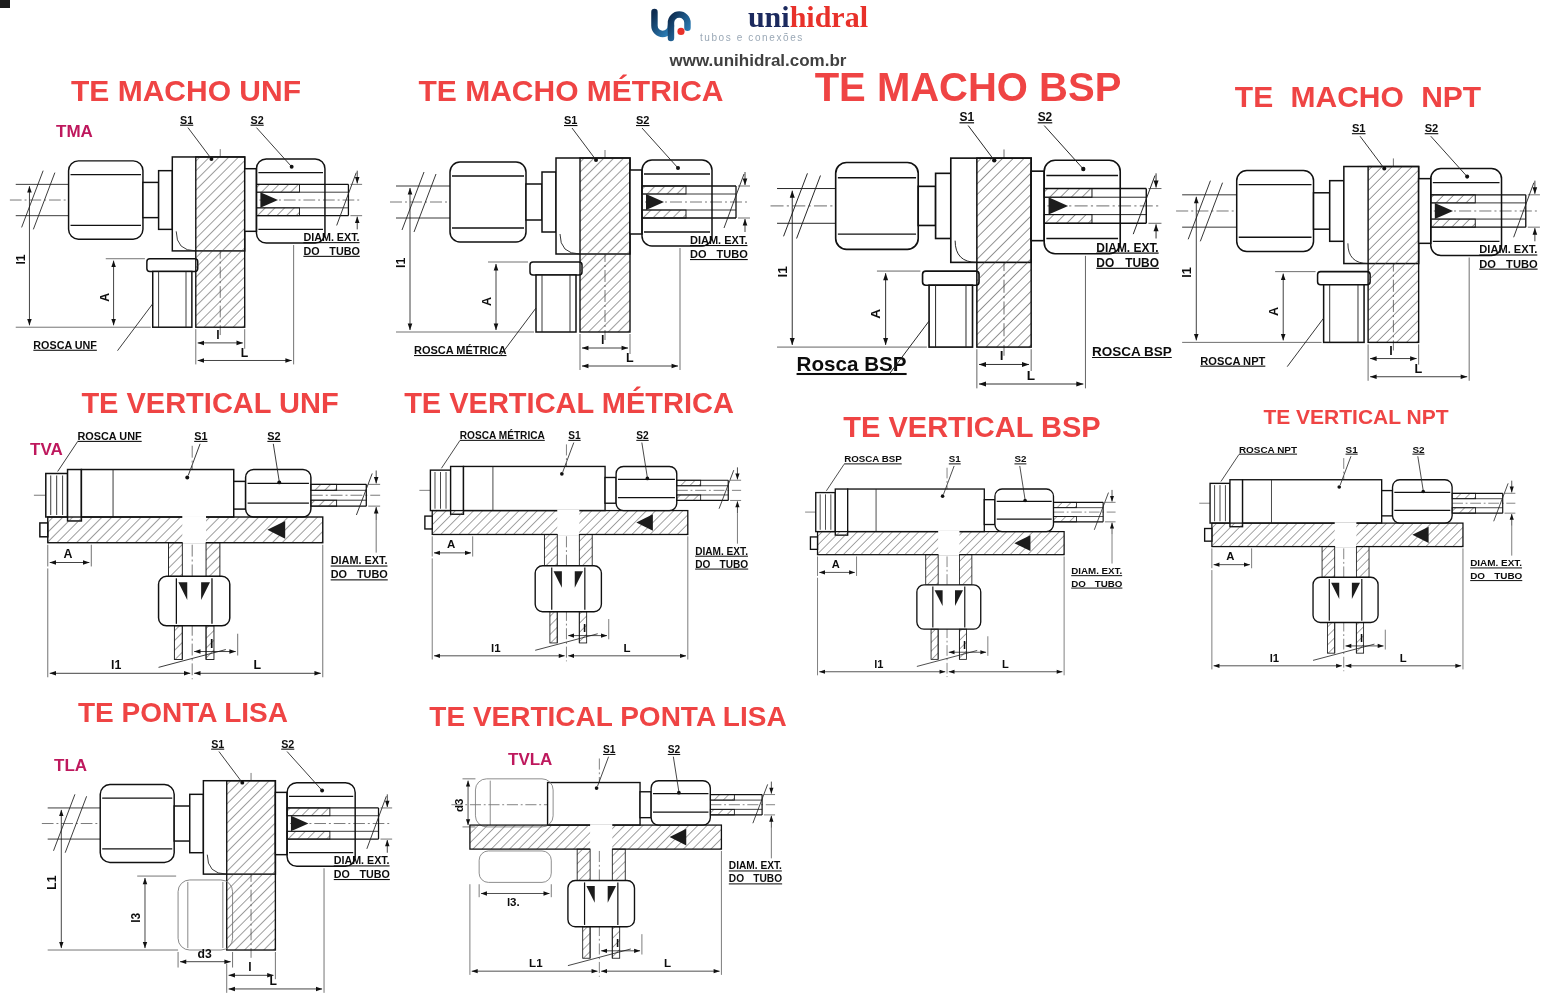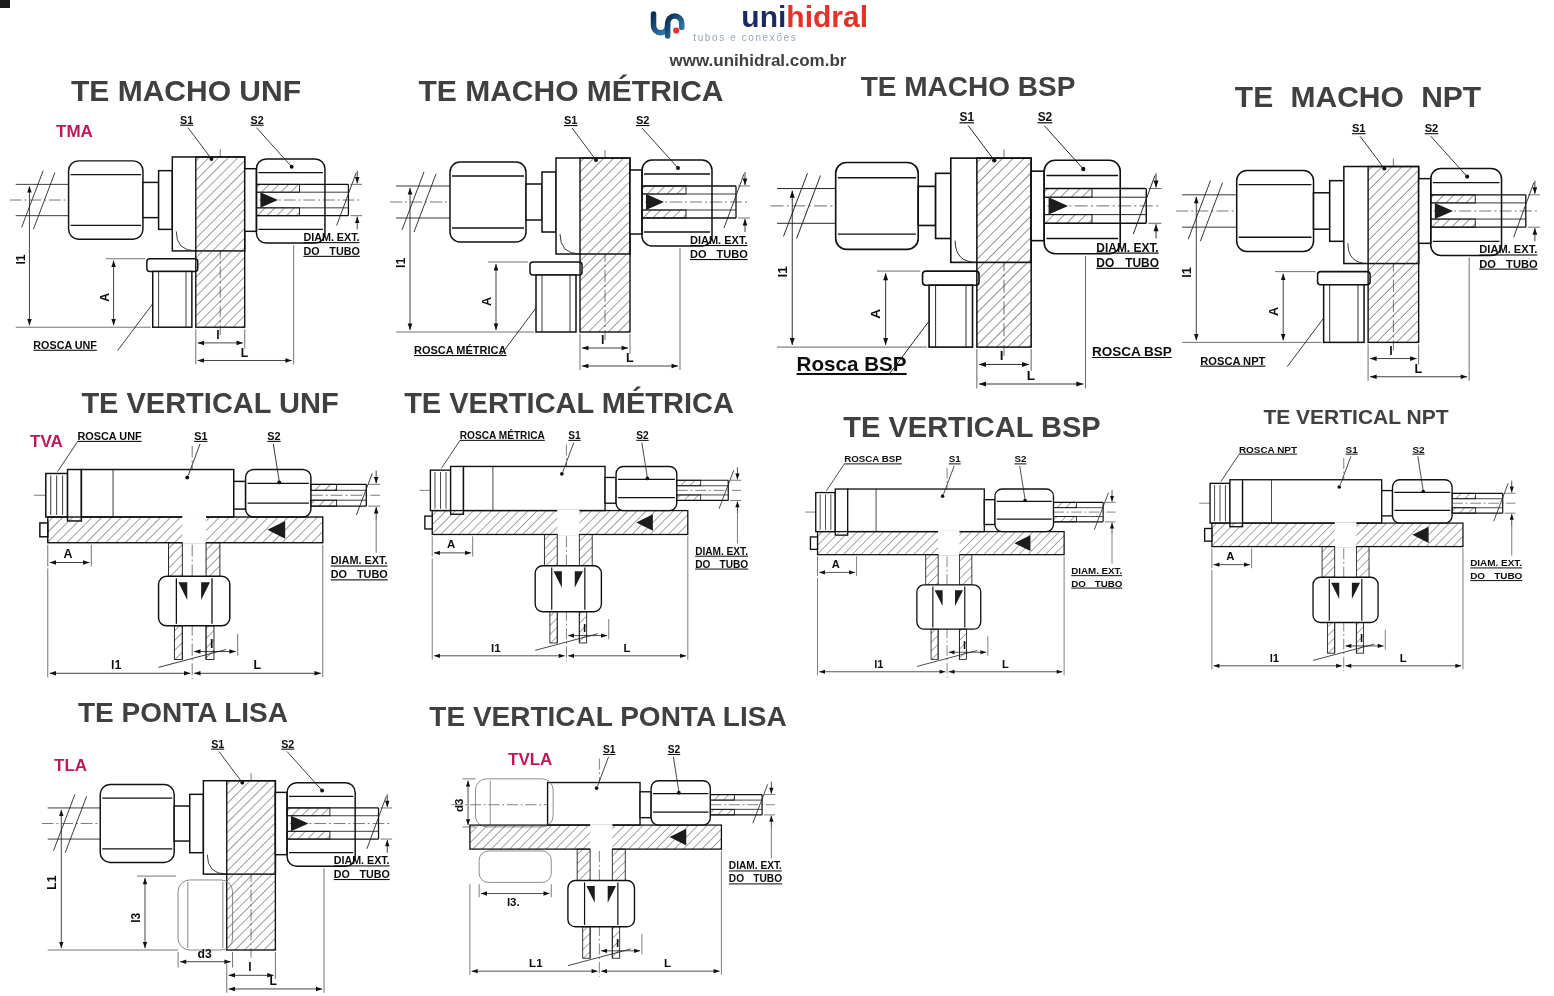--- a/index.html
+++ b/index.html
@@ -2,28 +2,28 @@
 <html><head>
 <meta charset="utf-8">
 <style>
   html,body{margin:0;padding:0;}
   body{width:1554px;height:996px;position:relative;background:#ffffff;overflow:hidden;
        font-family:"Liberation Sans",sans-serif;}
   
   .header{position:absolute;left:648px;top:2px;width:220px;text-align:center;}
   .logo-row{display:flex;align-items:flex-start;justify-content:center;gap:6px;}
   .brand-text{text-align:left;}
-  .brand-name{font-family:Liberation Sans, sans-serif;font-weight:700;font-size:30px;line-height:30px;margin-left:48px;}
+  .brand-name{font-family:Liberation Serif, serif;font-weight:700;font-size:30px;line-height:30px;margin-left:48px;}
   .brand-name .uni{color:#1c2a5e;}
   .brand-name .hidral{color:#e8312a;}
   .tagline{color:#9aa8b6;font-size:10px;letter-spacing:1.6px;margin-top:0px;}
   .website{color:#404040;font-weight:700;font-size:17px;margin-top:3px;}
   
   .diagram{position:absolute;}
-  .dtitle{font-weight:700;font-size:30px;line-height:34px;height:34px;color:#404040;
+  .dtitle{font-weight:700;font-size:30px;line-height:34px;height:34px;color:#ef4444;
           text-align:center;white-space:nowrap;}
   .dcode{position:absolute;font-weight:700;font-size:17px;color:#be185d;}
   .svgslot{display:block;}
   .speck{position:absolute;left:0;top:0;width:10px;height:8px;background:#1d1d1d;}
   .stray-note{position:absolute;left:1092px;top:344px;font-weight:700;font-size:13.5px;
               color:#0c0c0c;text-decoration:underline;}
   
   svg.draw{overflow:visible;display:block;}
   .cl{stroke:#555;stroke-width:.8;stroke-dasharray:12 3 2 3;fill:none;}
   .thin{stroke:#222;stroke-width:.9;fill:none;}
@@ -238,21 +238,21 @@
     <line class="thin" x1="258" y1="18" x2="294" y2="58"></line>
     <circle cx="294" cy="58" r="2" fill="#111"></circle>
     <text class="lbl u rosca" x="30" y="244">ROSCA MÉTRICA</text>
     <line class="thin" x1="116" y1="246" x2="152" y2="198"></line>
   </g>
 </svg>
     </div>
 </div>
 
 <div class="diagram" style="left:760px;top:70px;width:416px;">
-  <div class="dtitle" style="font-size:28px;">TE MACHO BSP</div>
+  <div class="dtitle" style="font-size:40px;">TE MACHO BSP</div>
   <div class="svgslot" style="margin:2px 0 0 4px;">
       <svg class="draw modern" viewBox="0 0 372 262" width="404">
   <g>
     <line class="cl" x1="6" y1="92" x2="364" y2="92"></line>
     <line class="cl" x1="221" y1="40" x2="221" y2="230"></line>
   </g>
   <g>
     <line class="thin" x1="12" y1="76" x2="66" y2="76"></line>
     <line class="thin" x1="12" y1="108" x2="66" y2="108"></line>
     <line class="thin" x1="18" y1="120" x2="40" y2="62"></line>
@@ -399,21 +399,21 @@
     <circle cx="294" cy="58" r="2" fill="#111"></circle>
     <text class="lbl u rosca" x="30" y="244">ROSCA NPT</text>
     <line class="thin" x1="116" y1="246" x2="152" y2="198"></line>
   </g>
 </svg>
     </div>
 </div>
 
 <div class="diagram" style="left:18px;top:386px;width:384px;">
   <div class="dtitle" style="font-size:29px;">TE VERTICAL UNF</div>
-  <div class="dcode" style="left:12px;top:46px;">TVA</div>
+  <div class="dcode" style="left:12px;top:54px;">TVA</div>
   <div class="svgslot" style="margin:6px 0 0 8px;">
       <svg class="draw" viewBox="0 0 372 262" width="368">
   <g>
     <line class="cl" x1="8" y1="70" x2="358" y2="70"></line>
     <line class="cl" x1="168" y1="20" x2="168" y2="256"></line>
   </g>
   <g>
     <rect class="part" x="20" y="48" width="22" height="44"></rect>
     <line class="thin" x1="25" y1="50" x2="25" y2="90"></line>
     <line class="thin" x1="31" y1="50" x2="31" y2="90"></line>

